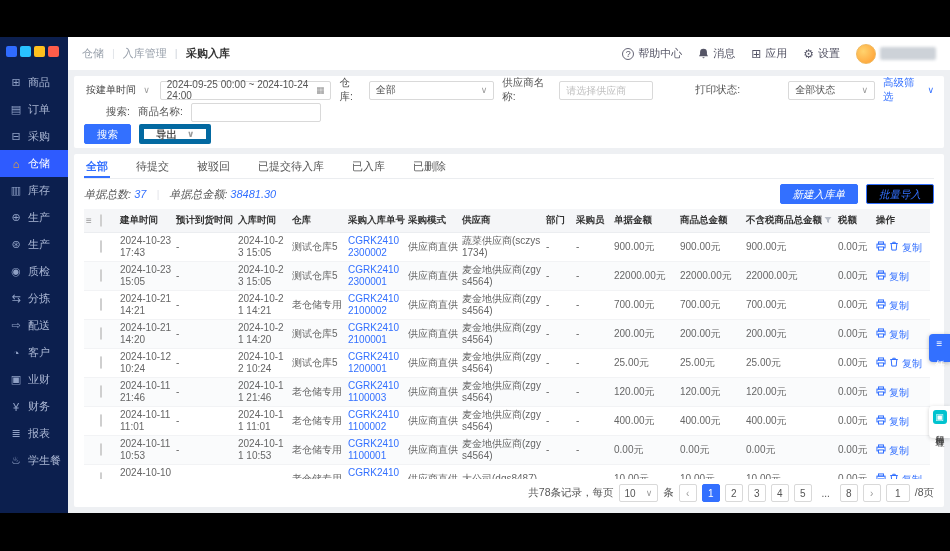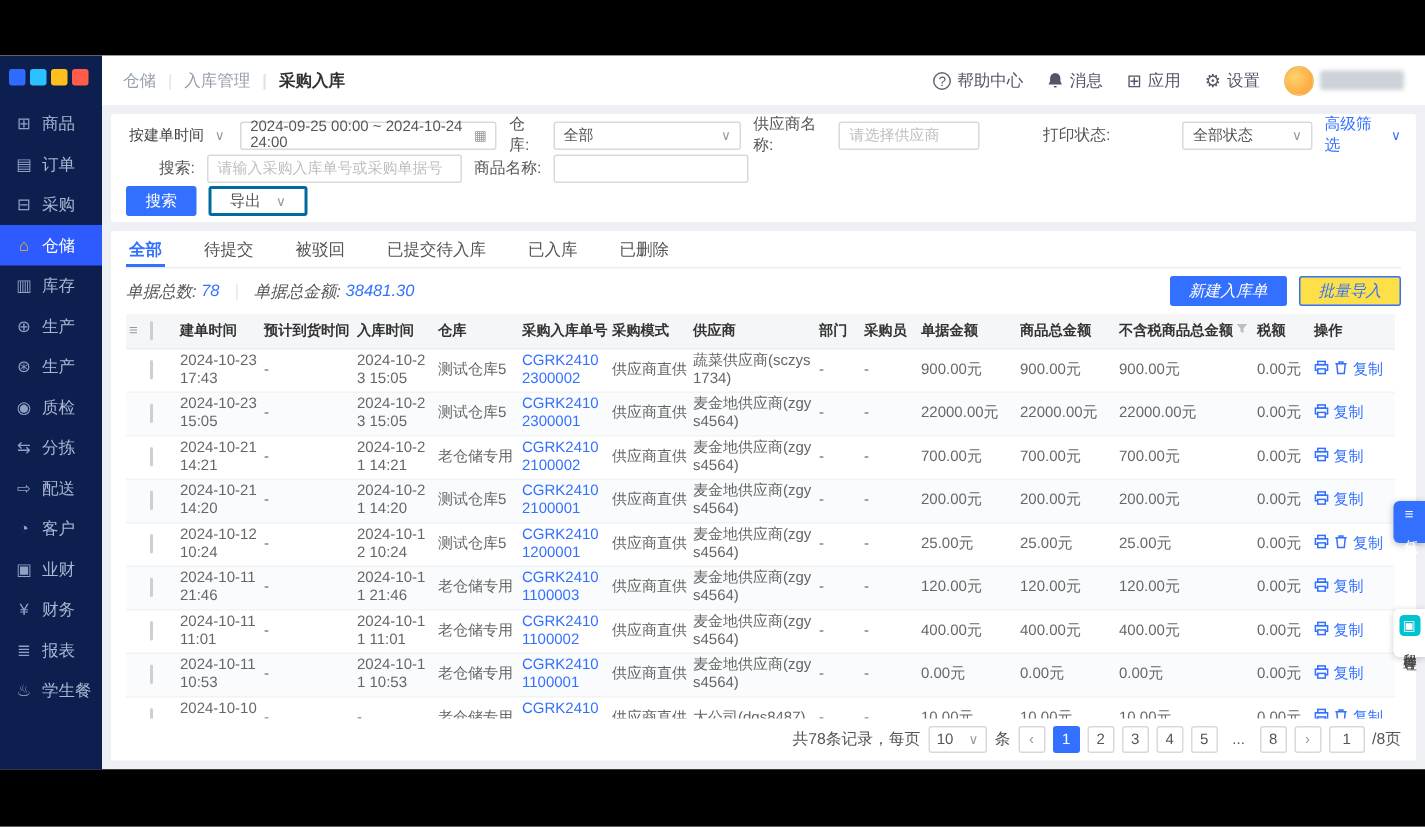--- a/index.html
+++ b/index.html
@@ -54,22 +54,22 @@
   .w-wh { width:140px; }
   .w-sup { width:94px; }
   .w-print { width:96px; margin-left:34px; }
   .adv { margin-left:auto; color:#3370ff; font-size:10.5px; display:flex; align-items:center; gap:3px; cursor:pointer; }
   .adv .caret { color:#3370ff; }
   .w-search { width:170px; }
   .w-prod { width:130px; }
   .indent { padding-left:22px;align-items:center; }
   .btn { height:20px; line-height:18px; padding:0 12px; font-size:10.5px; border-radius:2px; cursor:pointer; display:inline-flex; align-items:center; gap:4px; }
   .btn-primary { background:#3370ff; color:#fff; border:1px solid #3370ff; }
-  .btn-plain { background:#fff; color:#555; border:2px solid #0369a1; }
-  .btn-outline { background:#fde047; color:#3370ff; border:1px solid #3370ff; }
+  .btn-plain { background:#fff; color:#555; border:5px solid #0369a1;font-weight:bold; }
+  .btn-outline { background:#000000; color:#3370ff; border:1px solid #3370ff; }
 
   .table-card { flex:1; display:flex; flex-direction:column; padding:0 10px; overflow:hidden; }
   .tabs { display:flex; gap:24px; border-bottom:1px solid #ebedf0; height:25px; align-items:stretch; }
   .tab { font-size:11px; color:#555; padding:5px 2px 0 2px; cursor:pointer; }
   .tab.active { color:#3370ff; font-weight:bold; border-bottom:2px solid #3370ff; }
   .summary { height:30px; display:flex; align-items:center; font-size:11px; color:#555;font-style:italic; }
   .blue { color:#3370ff; }
   .sum-sep { color:#e4e6ea; margin:0 10px; }
   .summary-btns { margin-left:auto; display:flex; gap:8px; }
 
@@ -238,21 +238,20 @@
           <span>全部状态</span>
           <span class="caret">∨</span>
         </span>
         <span class="adv">
           <span>高级筛选</span>
           <span class="caret">∨</span>
         </span>
       </div>
       <div class="f-row indent">
         <span>搜索:</span>
-        <input class="txt w-search" placeholder="请输入采购入库单号或采购单据号" style="">
         <span>商品名称:</span>
         <input class="txt w-prod" style="">
       </div>
       <div class="f-row">
         <span class="btn btn-primary">搜索</span>
         <span class="btn btn-plain">
           <span>导出</span>
           <span class="caret">∨</span>
         </span>
       </div>
@@ -263,21 +262,21 @@
           <span class="tab active">全部</span>
           <span class="tab">待提交</span>
           <span class="tab">被驳回</span>
           <span class="tab">已提交待入库</span>
           <span class="tab">已入库</span>
           <span class="tab">已删除</span>
         </div>
 
       <div class="summary">
         <span>单据总数:</span>&nbsp;
-        <span class="blue">78</span>
+        <span class="blue">37</span>
         <span class="sum-sep">|</span>
         <span>单据总金额:</span>&nbsp;
         <span class="blue">38481.30</span>
         <span class="summary-btns">
           <span class="btn btn-primary">新建入库单</span>
           <span class="btn btn-outline">批量导入</span>
         </span>
       </div>
 
       <div class="table-clip">

